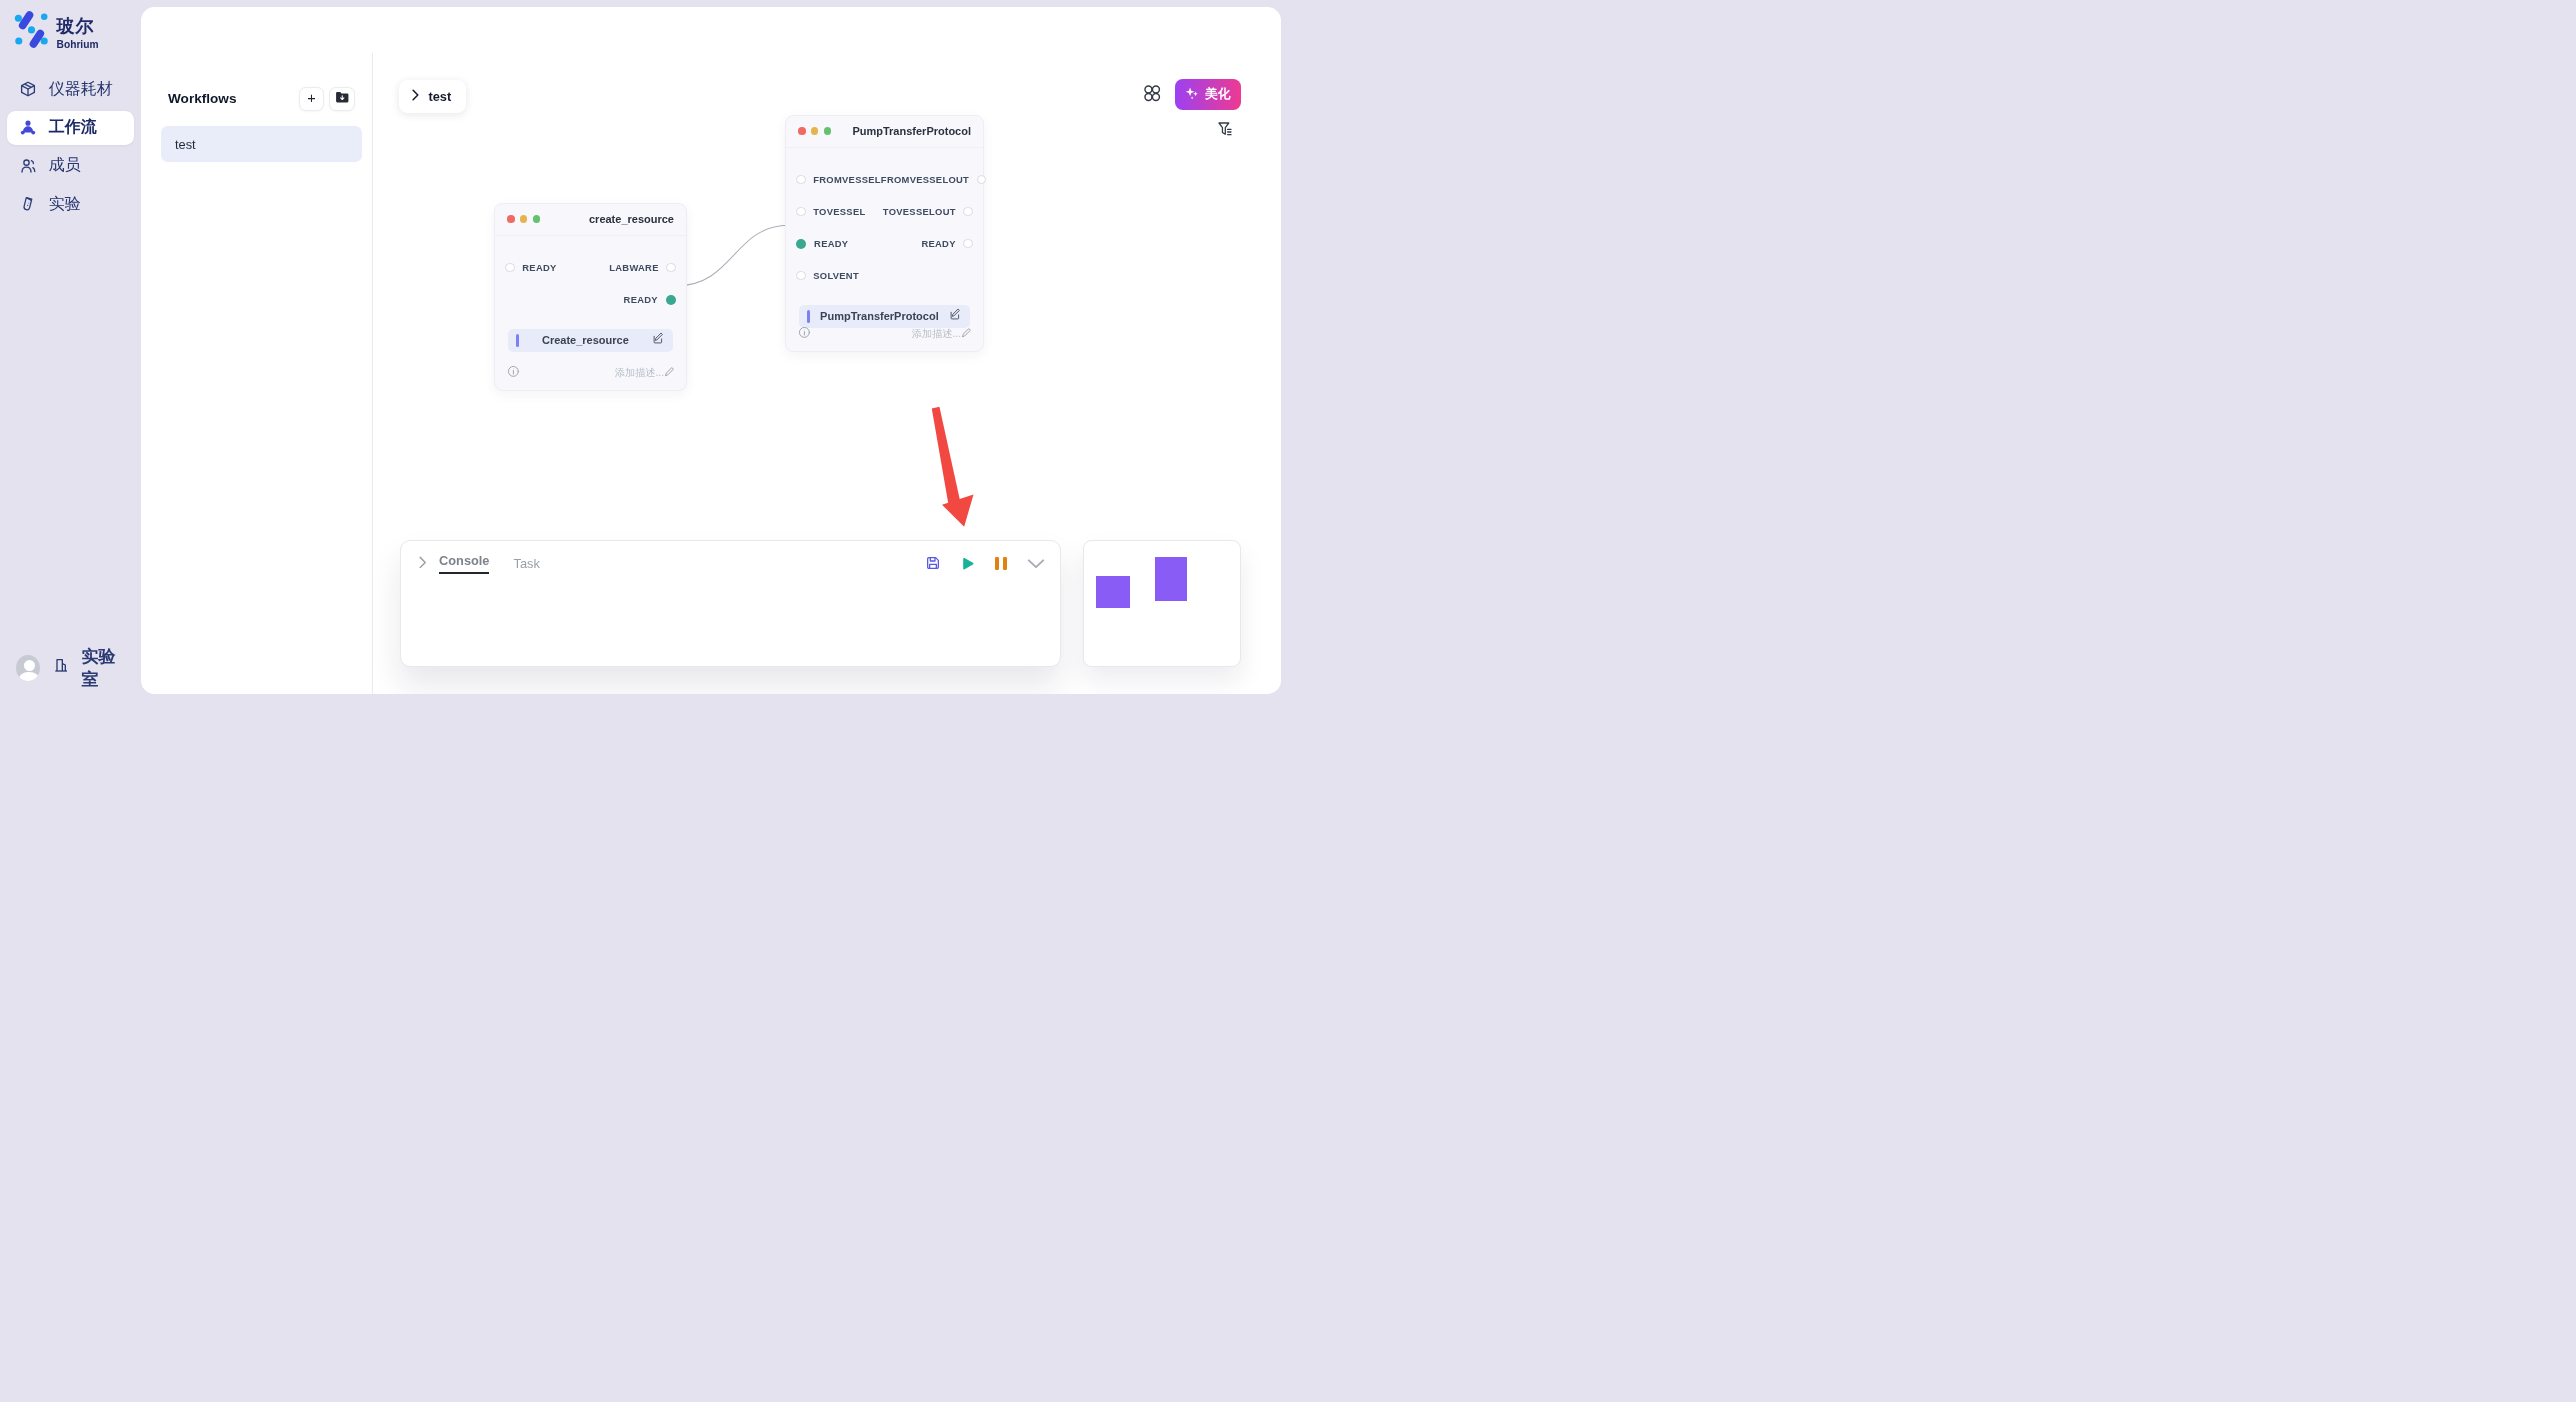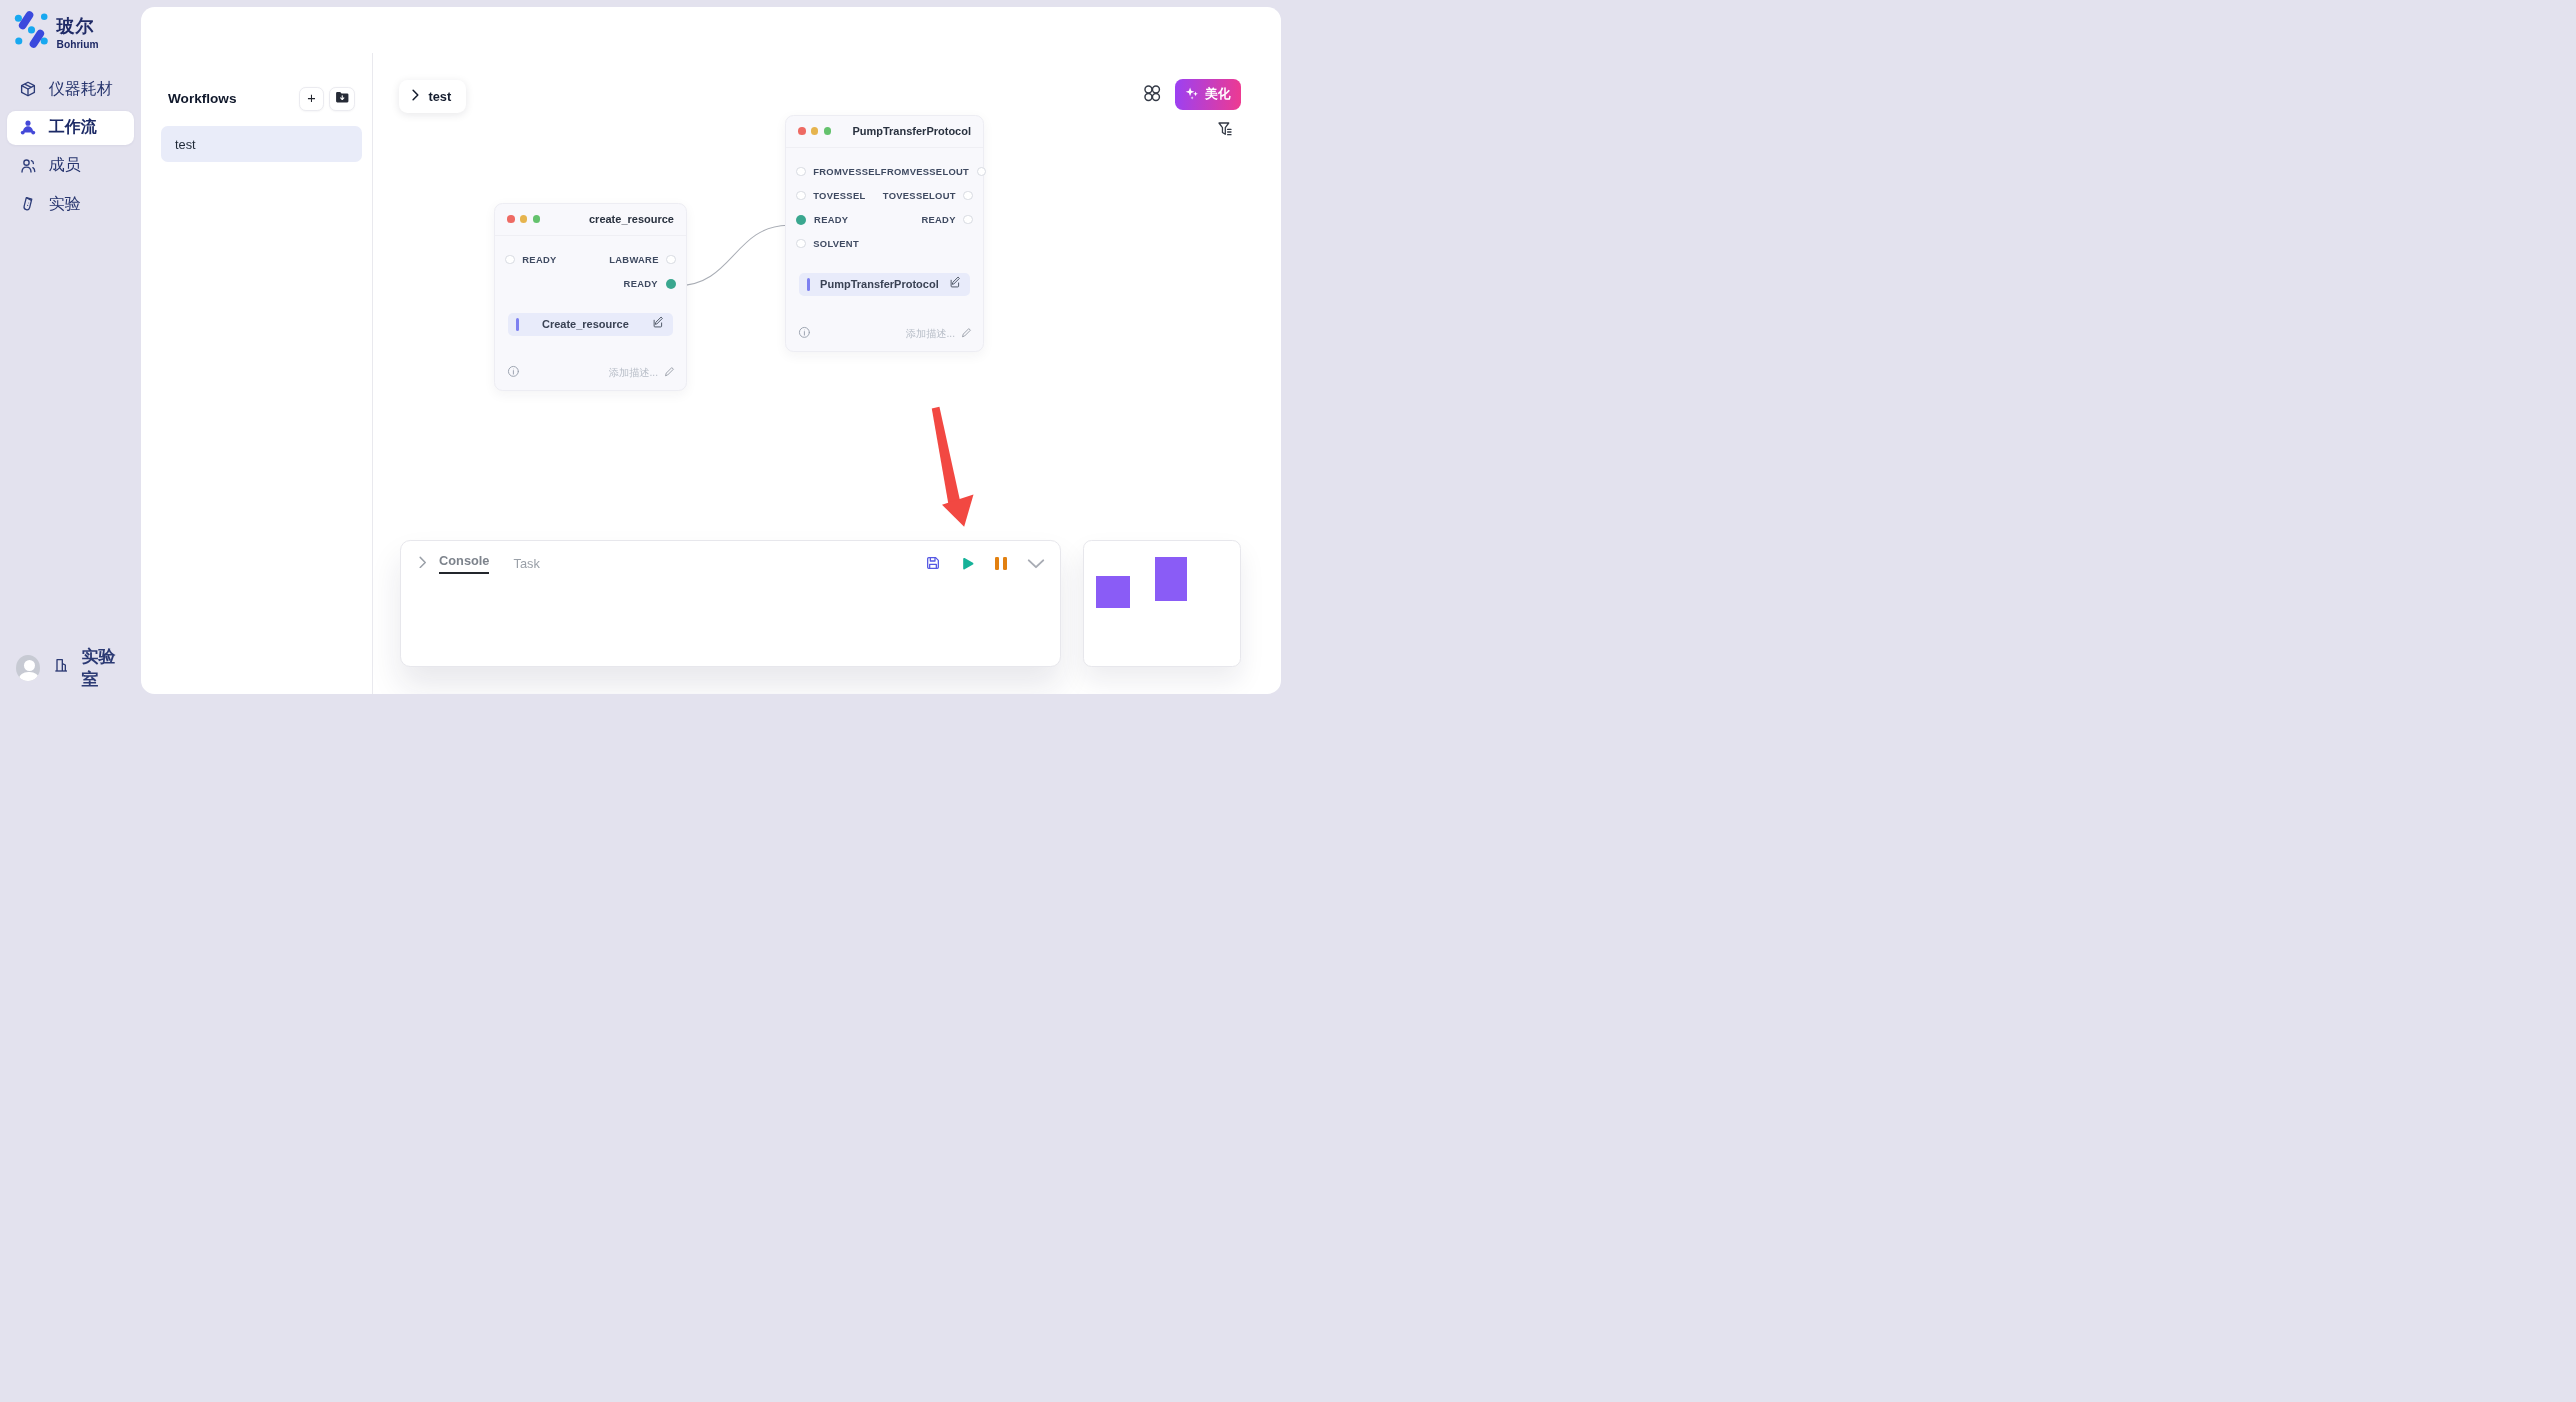--- a/index.html
+++ b/index.html
@@ -62,31 +62,31 @@
   .flow-node { position:absolute; background:#f8f8fc; border:0.9px solid #ededf3; border-radius:8.5px;
                box-shadow:0 3.4px 12px rgba(30,30,60,.05); }
   .node-create { left:121px; top:150px; width:193px; height:188px; }
   .node-pump   { left:412px; top:62px;  width:199px; height:237px; }
   .node-header { height:32px; display:flex; align-items:center; padding:0 12px; border-bottom:0.9px solid #efeff4; }
   .tl-dots { display:flex; gap:5.1px; }
   .tl-dot { width:7.7px; height:7.7px; border-radius:50%; }
   .tl-red { background:#ee6a63; } .tl-yellow { background:#e6b44e; } .tl-green { background:#64c26d; }
   .node-title { margin-left:auto; font-size:11px; font-weight:700; color:#29313f; }
   .prows { margin-top:12px; display:flex; flex-direction:column; }
-  .prow { height:24px; display:flex; align-items:center; justify-content:space-between; padding:0 10.2px; }
+  .prow { height:24px; display:flex; align-items:center; justify-content:space-between; padding:0 10.2px;margin-top:8px; }
   .pside { display:flex; align-items:center; gap:7.7px; }
   .pdot { width:9.4px; height:9.4px; border-radius:50%; background:#fff; border:1.3px solid #d8dbe2; flex:0 0 auto; }
   .pdot.filled { background:#3aa78f; border:none; width:10.2px; height:10.2px; }
   .plabel { font-size:9.4px; font-weight:700; color:#3f4a61; letter-spacing:0.3px; }
   .node-pill { margin:17px 12.8px 0 12.8px; height:23px; background:#e8ebfa; border-radius:5.1px;
                display:flex; align-items:center; padding:0 8.5px; cursor:pointer; }
   .pill-bar { width:2.6px; height:13.6px; background:#7d80f0; border-radius:1.7px; }
   .pill-label { flex:1; text-align:center; font-size:11px; font-weight:700; color:#3a4254; }
   .node-footer { position:absolute; left:12px; right:11px; bottom:9.4px; display:flex; align-items:center; }
-  .desc-group { margin-left:auto; display:flex; align-items:center; gap:6px; }
+  .desc-group { margin-left:auto; display:flex; align-items:center; }
   .desc-placeholder { font-size:10.2px; color:#b7bdc7; }
 
   
   .console-panel { position:absolute; left:27px; top:487px; width:661px; height:127px; background:#fff;
                    border:0.9px solid #e7e7ec; border-radius:10.2px; box-shadow:0 19px 32px rgba(30,30,70,.10); }
   .console-header { display:flex; align-items:center; padding:12px 15.3px 0 16px; }
   .console-tabs { display:flex; align-items:center; gap:24px; margin-left:11px; }
   .console-tab { font-size:12.8px; color:#9aa0a8; cursor:pointer; }
   .console-tab.active { color:#7d838c; font-weight:700; border-bottom:2.1px solid #23262c; padding-bottom:4.3px; }
   .console-actions { margin-left:auto; display:flex; align-items:center; gap:19.6px; }

